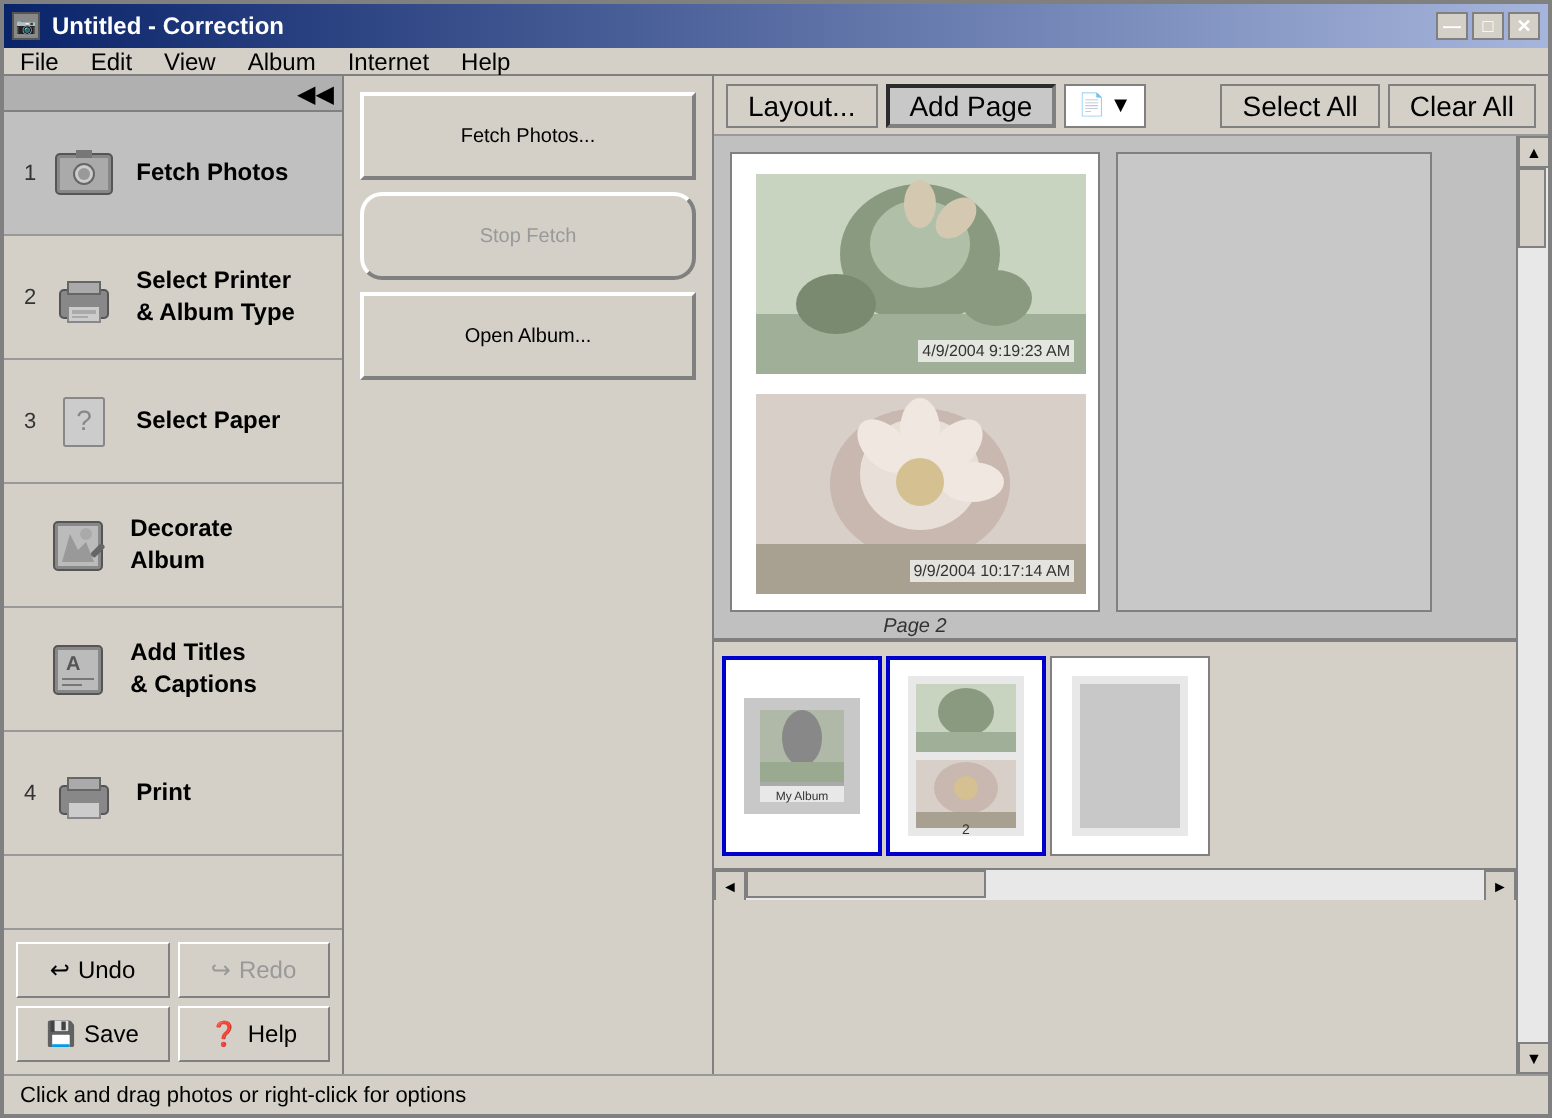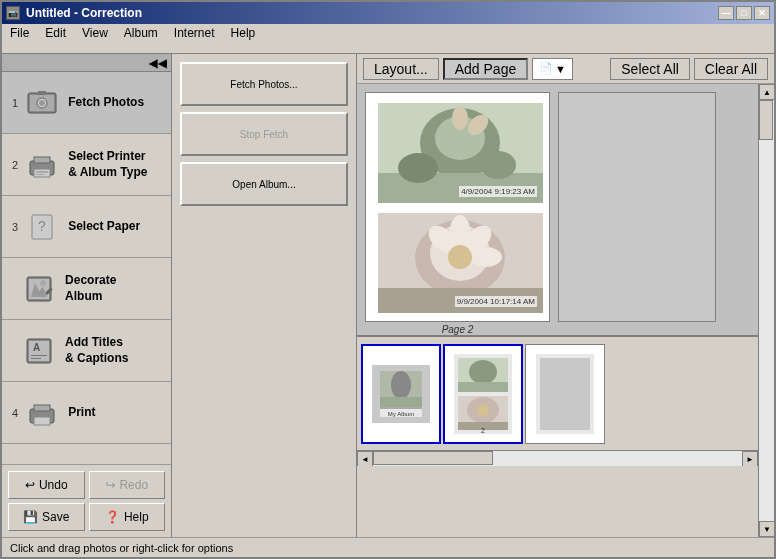--- a/index.html
+++ b/index.html
@@ -7,21 +7,21 @@
 
     
     .window { width: 776px; height: 559px; border: 2px solid #808080; background: #d4d0c8; display: flex; flex-direction: column; }
     .title-bar { background: linear-gradient(to right, #0a246a, #a6b5db); color: white; height: 22px; display: flex; align-items: center; padding: 0 4px; gap: 6px; font-size: 12px; font-weight: bold; justify-content: space-between; }
     .title-bar-left { display: flex; align-items: center; gap: 6px; }
     .title-bar-right { display: flex; gap: 2px; }
     .win-btn { width: 16px; height: 14px; background: #d4d0c8; border: 1px solid #808080; font-size: 9px; display: flex; align-items: center; justify-content: center; cursor: pointer; }
     .title-icon { width: 14px; height: 14px; background: #888; border: 1px solid #555; font-size: 8px; color: white; display: flex; align-items: center; justify-content: center; }
 
     
-    .menu-bar { background: #d4d0c8; height: 30px; display: flex; border-bottom: 1px solid #808080; }
+    .menu-bar { background: #d4d0c8; height: 14px; display: flex; align-items: center; border-bottom: 1px solid #808080; }
     .menu-item { padding: 2px 8px; font-size: 12px; cursor: pointer; }
 
     
     .main-content { display: flex; flex: 1; overflow: hidden; }
 
     
     .sidebar { width: 170px; background: #d4d0c8; border-right: 1px solid #808080; display: flex; flex-direction: column; }
 
     .sidebar-collapse-bar { background: #b0b0b0; height: 18px; display: flex; align-items: center; justify-content: flex-end; padding-right: 4px; border-bottom: 1px solid #808080; cursor: pointer; }
 
@@ -237,21 +237,21 @@
           <button class="sidebar-btn">
             <span>❓</span>
             <span>Help</span>
           </button>
         </div>
       </div>
     </div>
 
     <div class="center-panel">
       <button class="panel-btn">Fetch Photos...</button>
-      <button class="panel-btn disabled" style="color:#999;">Stop Fetch</button>
+      <button class="panel-btn disabled" style="color:#999;border-radius:11px;">Stop Fetch</button>
       <button class="panel-btn">Open Album...</button>
     </div>
 
     <div class="right-panel">
 
       <div class="toolbar">
         <button class="toolbar-btn">Layout...</button>
         <button class="toolbar-btn active">Add Page</button>
         <div class="toolbar-combo">
           <span>📄</span>

